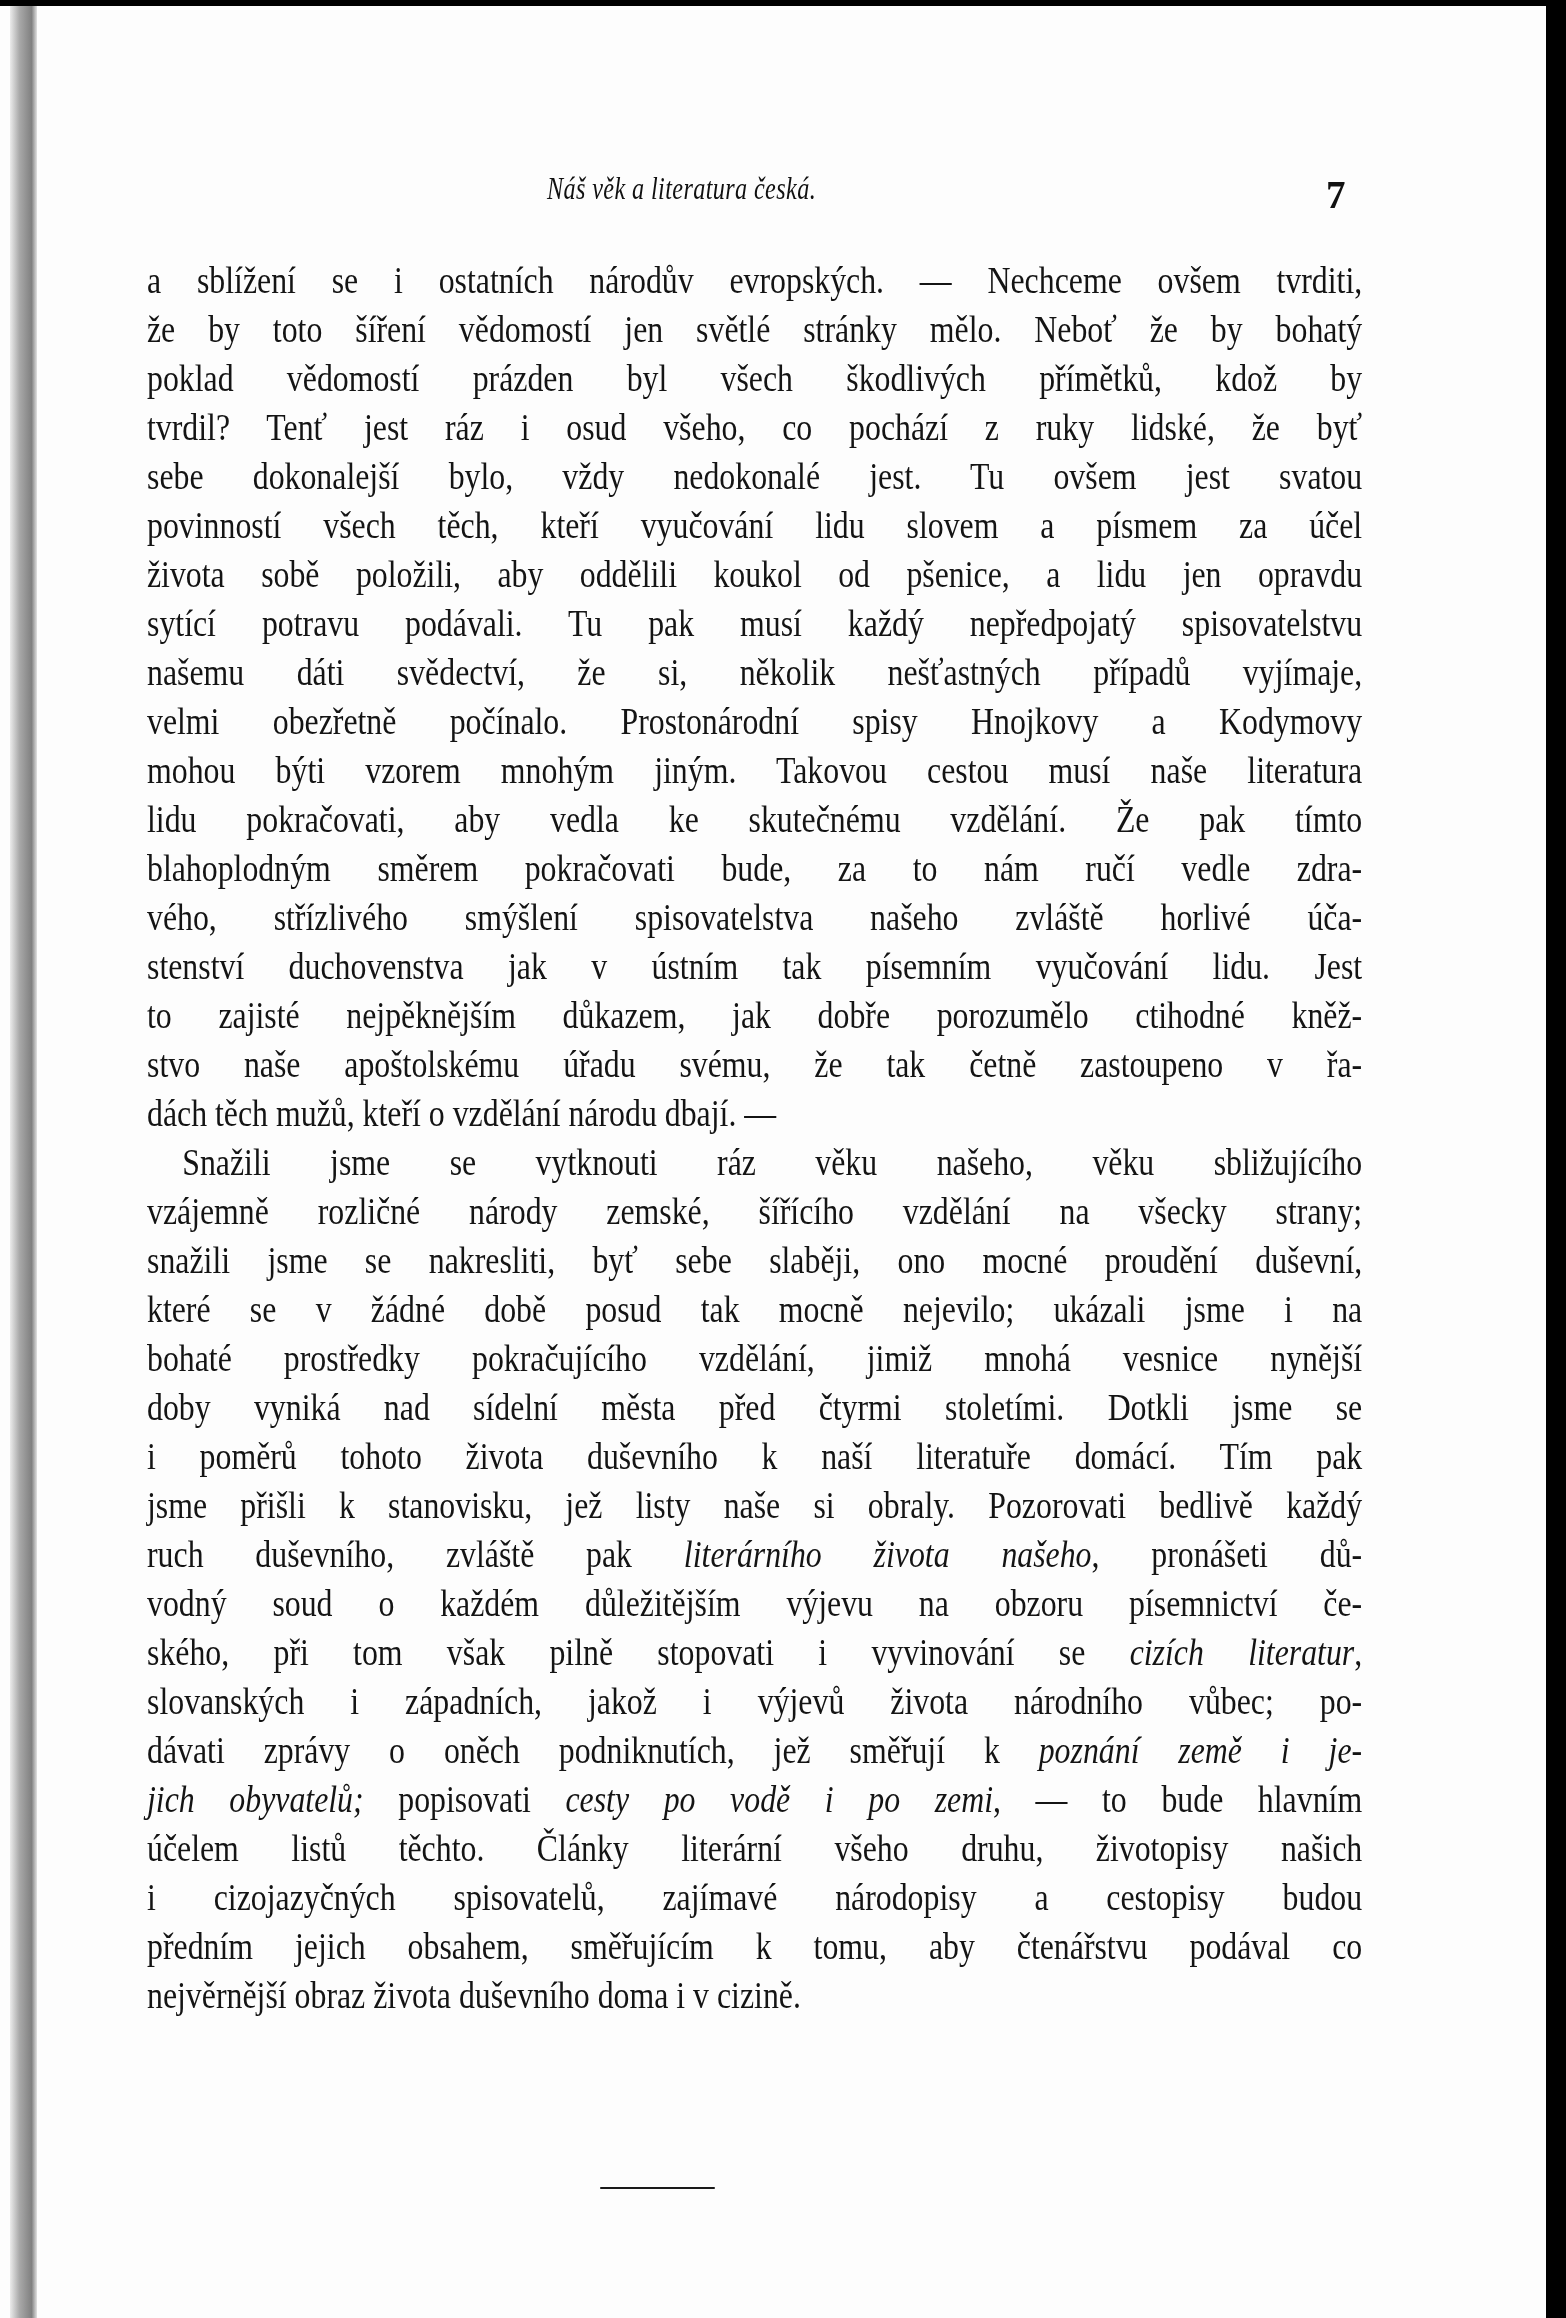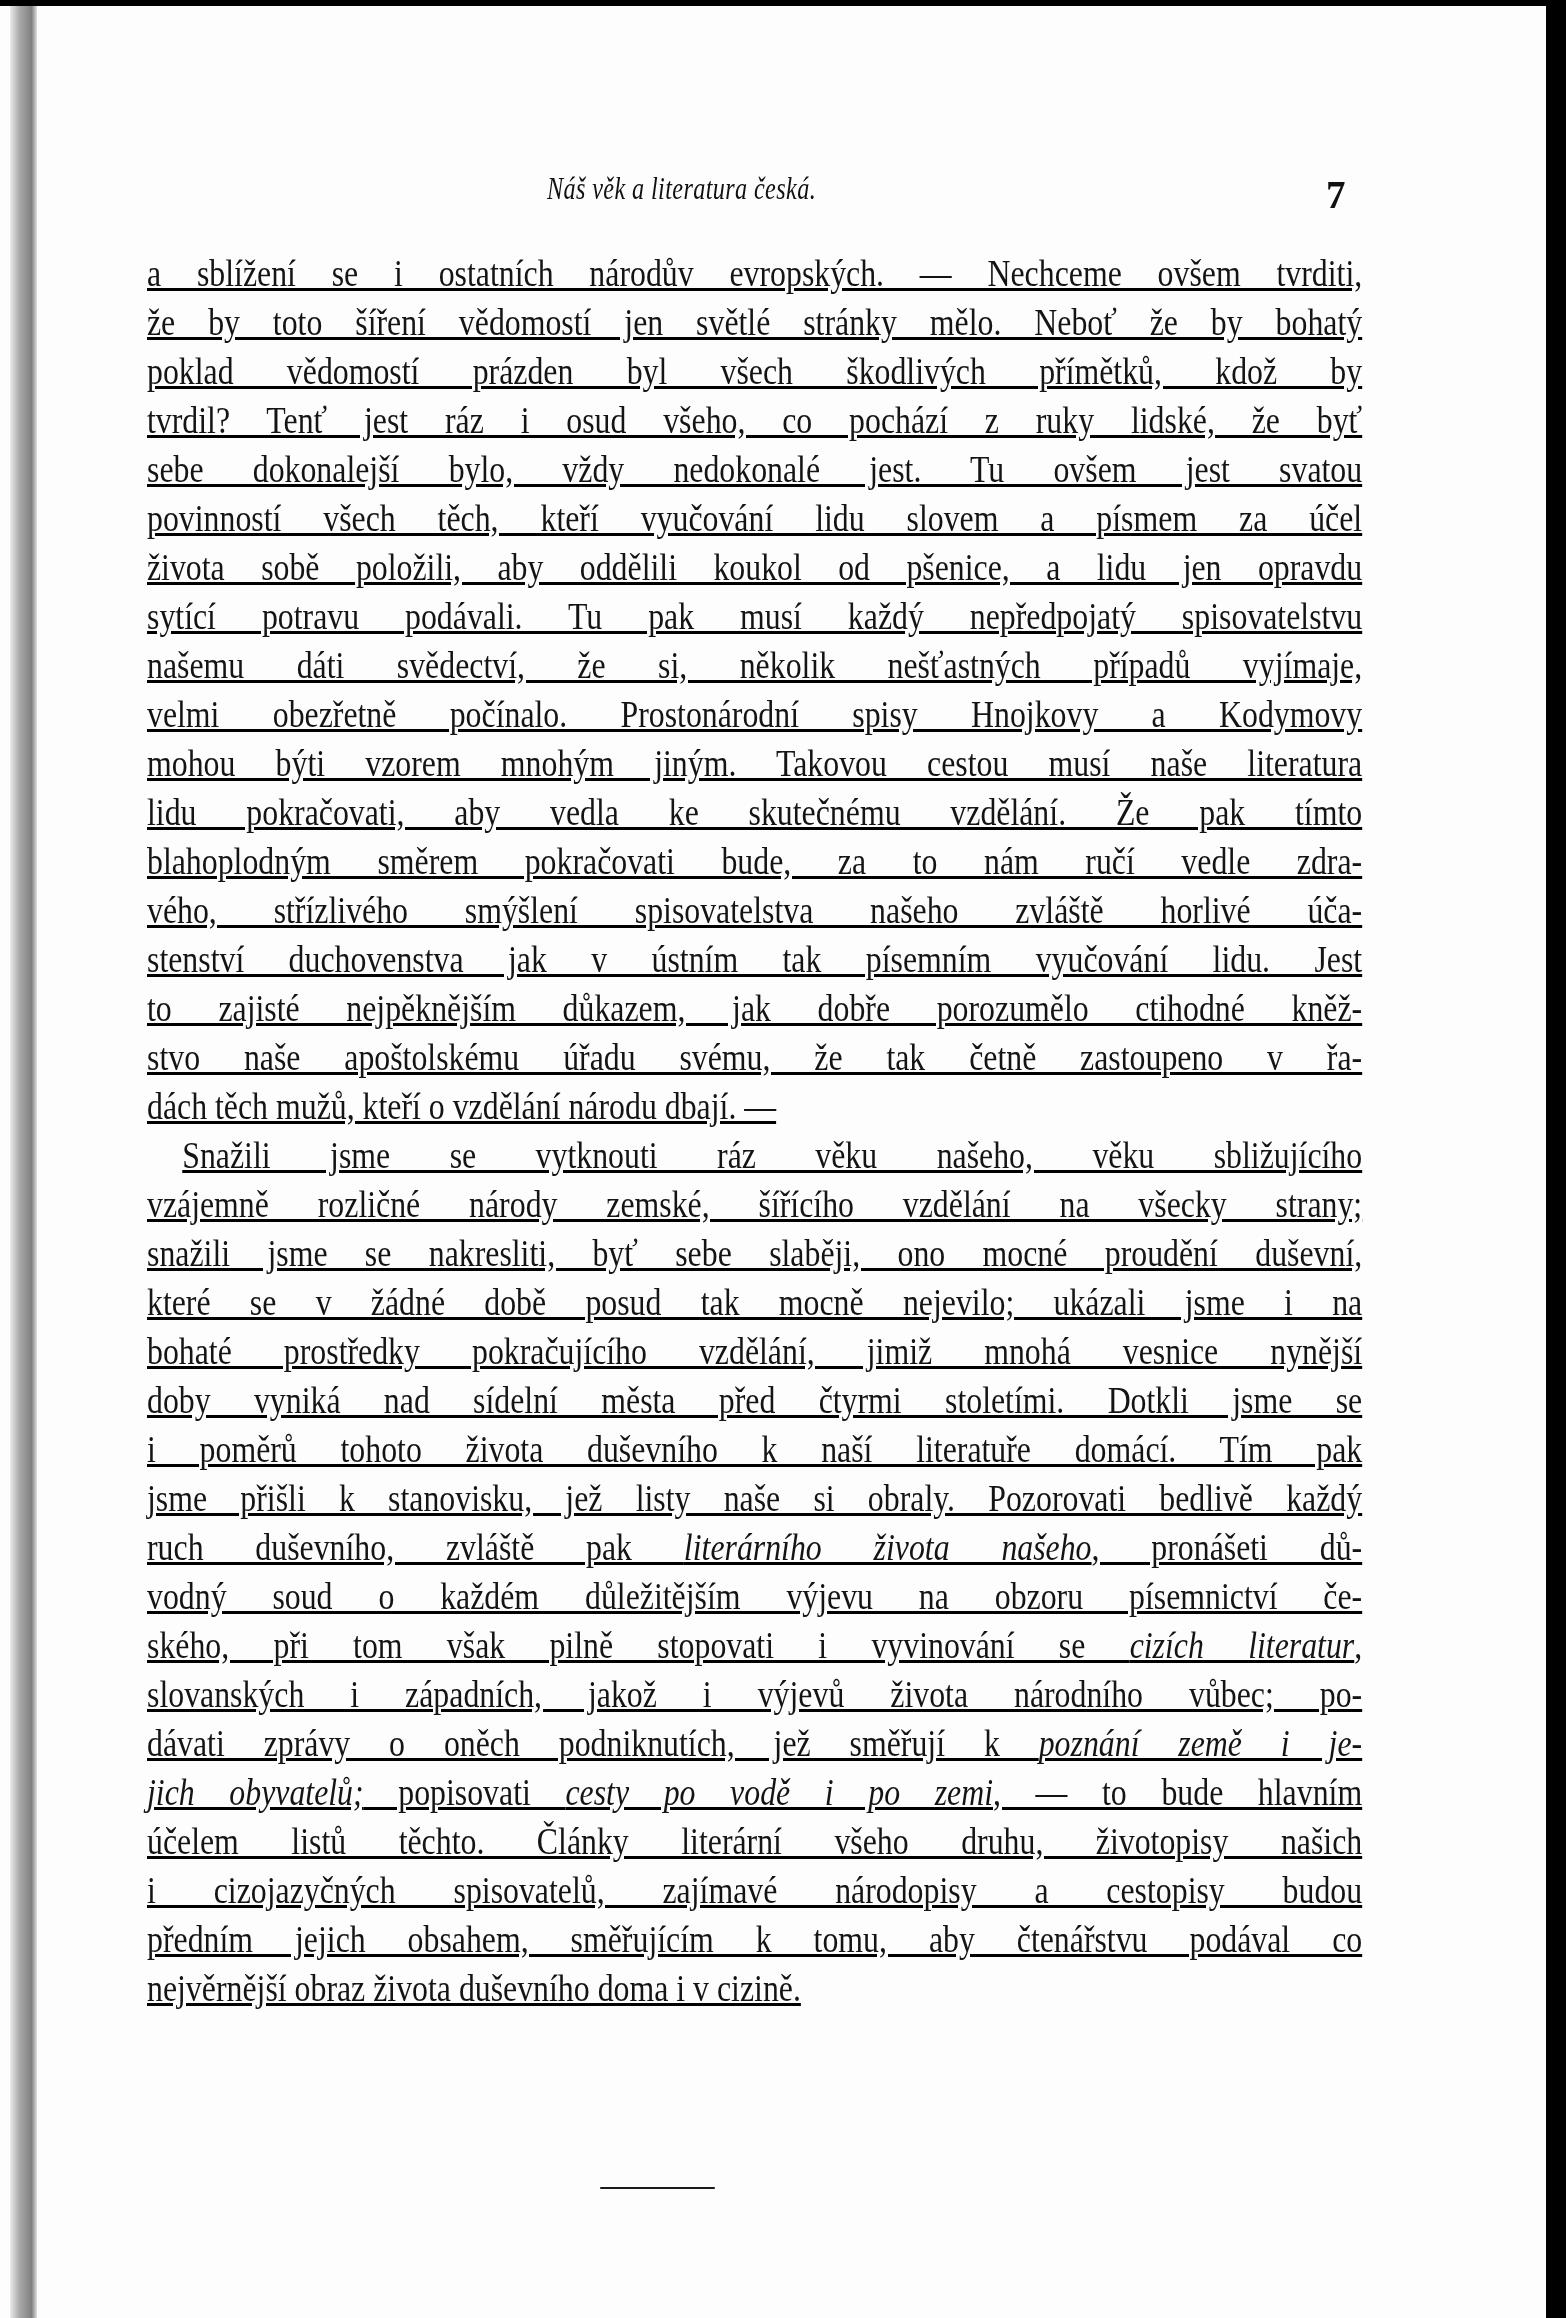--- a/index.html
+++ b/index.html
@@ -21,21 +21,21 @@
     font-family: "Liberation Serif", serif; font-style: italic;
     font-size: 31px; color: #111; transform: scaleX(0.78); transform-origin: left top;
     letter-spacing: 0.5px;
   }
   .page-number {
     position: absolute; left: 1326px; top: 166px;
     font-family: "Liberation Serif", serif; font-weight: bold;
     font-size: 39px; color: #111;
   }
   .body-text {
-    position: absolute; left: 147px; top: 243px; width: 1215px; text-decoration: underline;
+    position: absolute; left: 147px; top: 250px; width: 1215px;
   }
   .line {
     height: 49px; line-height: 49px;
     font-family: "Liberation Serif", serif; font-size: 37px; color: #141414;
     white-space: nowrap; text-align: justify; text-align-last: justify;
     transform: scaleX(0.86); transform-origin: left center; width: 1413px;
   }
   .line.last { text-align-last: left; }
   .line.indent { padding-left: 41px; box-sizing: border-box; }
   .line em { font-style: italic; }

